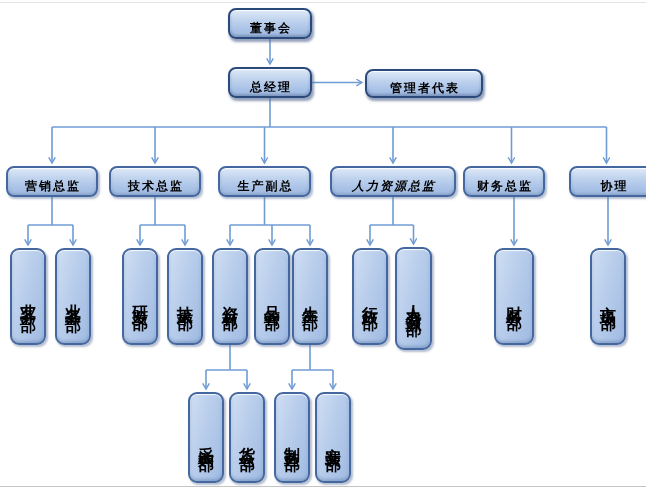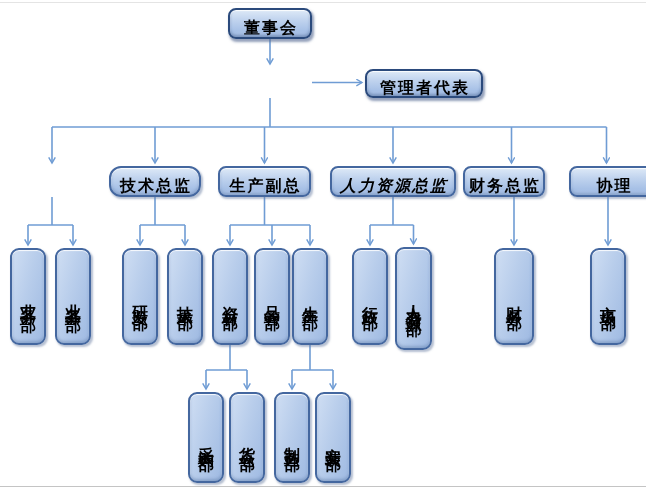--- a/index.html
+++ b/index.html
@@ -30,21 +30,21 @@
     color: #000000;
     font-weight: bold;
     border: 2px solid #44679f;
     border-radius: 8px;
     background: linear-gradient(180deg, #dde9f7 0%, #c0d3ee 38%, #a6c0e6 78%, #afc6e9 100%);
     box-shadow: inset 0 1px 1px rgba(255,255,255,0.9),
                 inset 0 -2px 3px rgba(70,100,150,0.35),
                 1.5px 2px 2px rgba(110,130,165,0.5);
   }
   .hbox .label {
-    font-size: 16px;
+    font-size: 12px;
     letter-spacing: 2px;
     white-space: nowrap;
     line-height: 1;
     transform: translateX(1px); 
     margin-top: 8px;
   }
   .vbox {
     border-radius: 9px;
     background: linear-gradient(105deg, #cfdef3 0%, #b8cdeb 45%, #9fbae2 100%);
   }
@@ -120,24 +120,30 @@
         <line x1="310" y1="345" x2="310" y2="370" stroke="#6f9cd4" stroke-width="1.6"></line>
         <line x1="292" y1="370" x2="333" y2="370" stroke="#6f9cd4" stroke-width="1.6"></line>
         <line x1="292" y1="370" x2="292" y2="389" stroke="#6f9cd4" stroke-width="1.6" marker-end="url(#arrow)"></line>
         <line x1="333" y1="370" x2="333" y2="389" stroke="#6f9cd4" stroke-width="1.6" marker-end="url(#arrow)"></line>
       </g>
   </svg>
 
 <div class="node hbox tier-top" style="left: 228px; top: 8px; width: 84px; height: 31px;">
       <span class="label">董事会</span>
     </div>
+    <div class="node hbox tier-top" style="left: 228px; top: 67px; width: 84px; height: 31px;">
+      <span class="label">总经理</span>
+    </div>
     <div class="node hbox tier-top" style="left: 365px; top: 69px; width: 118px; height: 29px;">
       <span class="label">管理者代表</span>
     </div>
-    <div class="node hbox" style="left: 109px; top: 166px; width: 92px; height: 31px; border-radius: 12px;">
+    <div class="node hbox" style="left: 6px; top: 166px; width: 92px; height: 31px;">
+      <span class="label">营销总监</span>
+    </div>
+    <div class="node hbox" style="left: 109px; top: 166px; width: 92px; height: 31px;">
       <span class="label">技术总监</span>
     </div>
     <div class="node hbox" style="left: 218px; top: 166px; width: 93px; height: 31px;">
       <span class="label">生产副总</span>
     </div>
     <div class="node hbox" style="left: 330px; top: 166px; width: 126px; height: 31px; font-style: italic;">
       <span class="label">人力资源总监</span>
     </div>
     <div class="node hbox" style="left: 463px; top: 166px; width: 82px; height: 31px;">
       <span class="label">财务总监</span>

